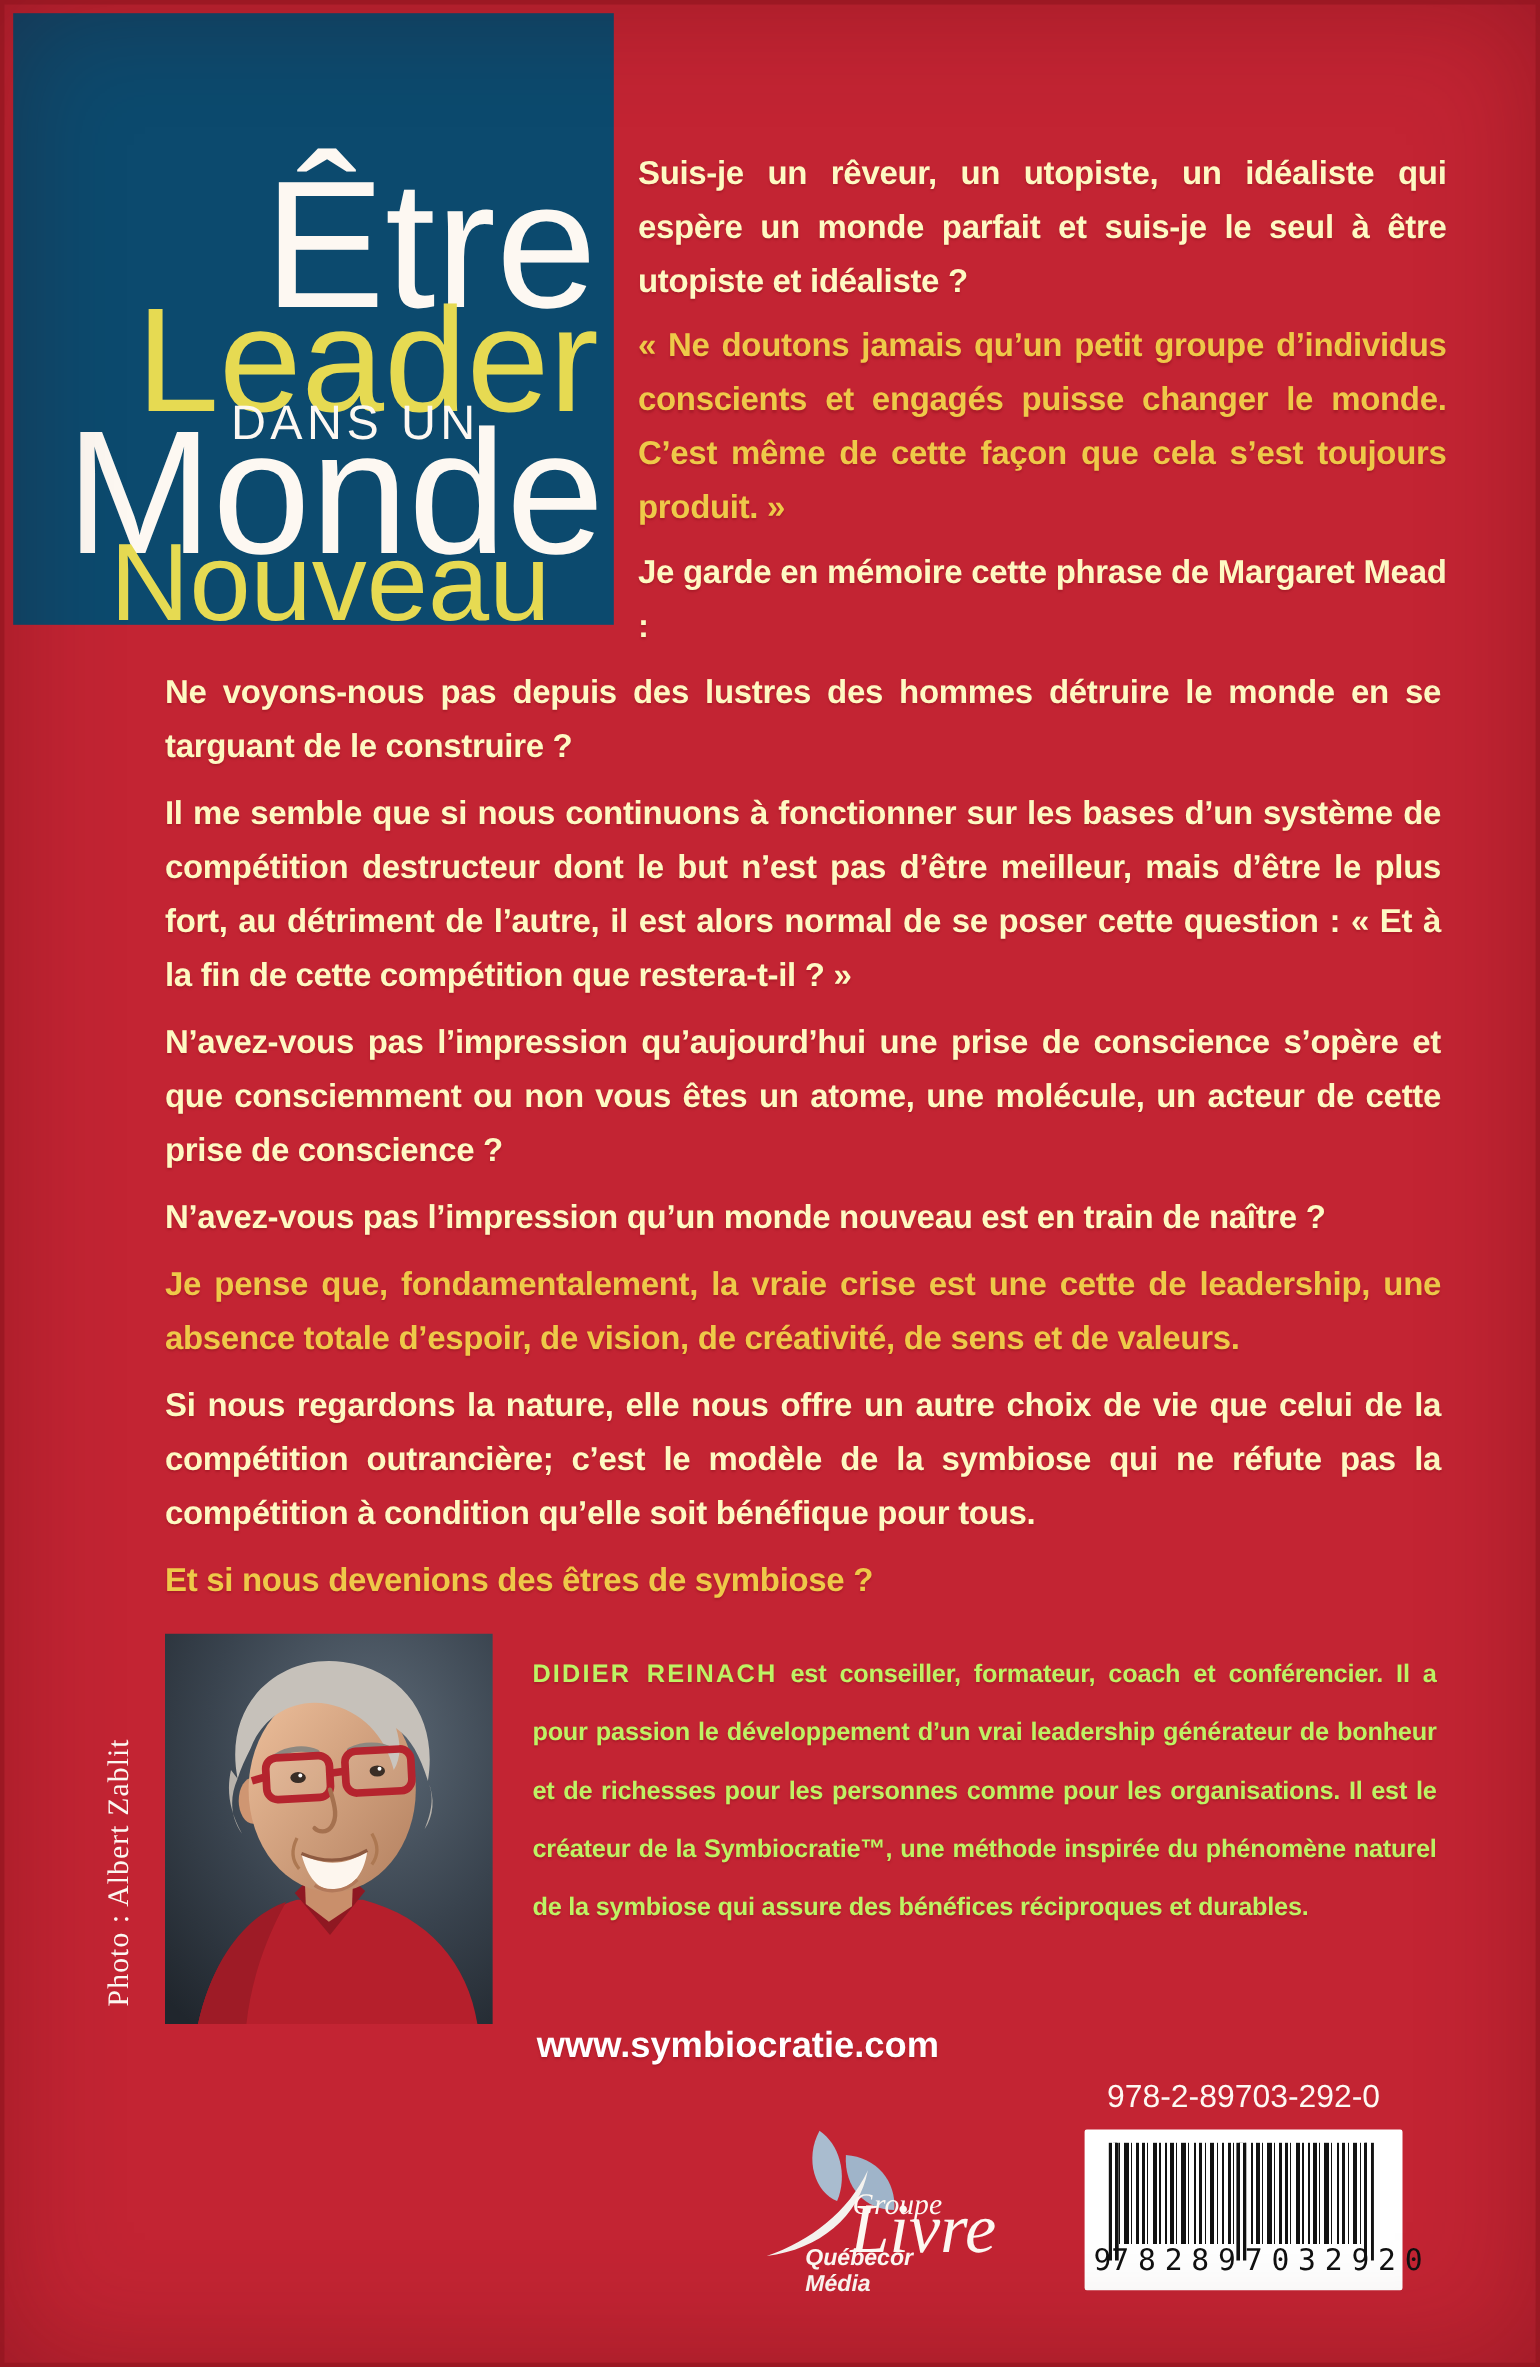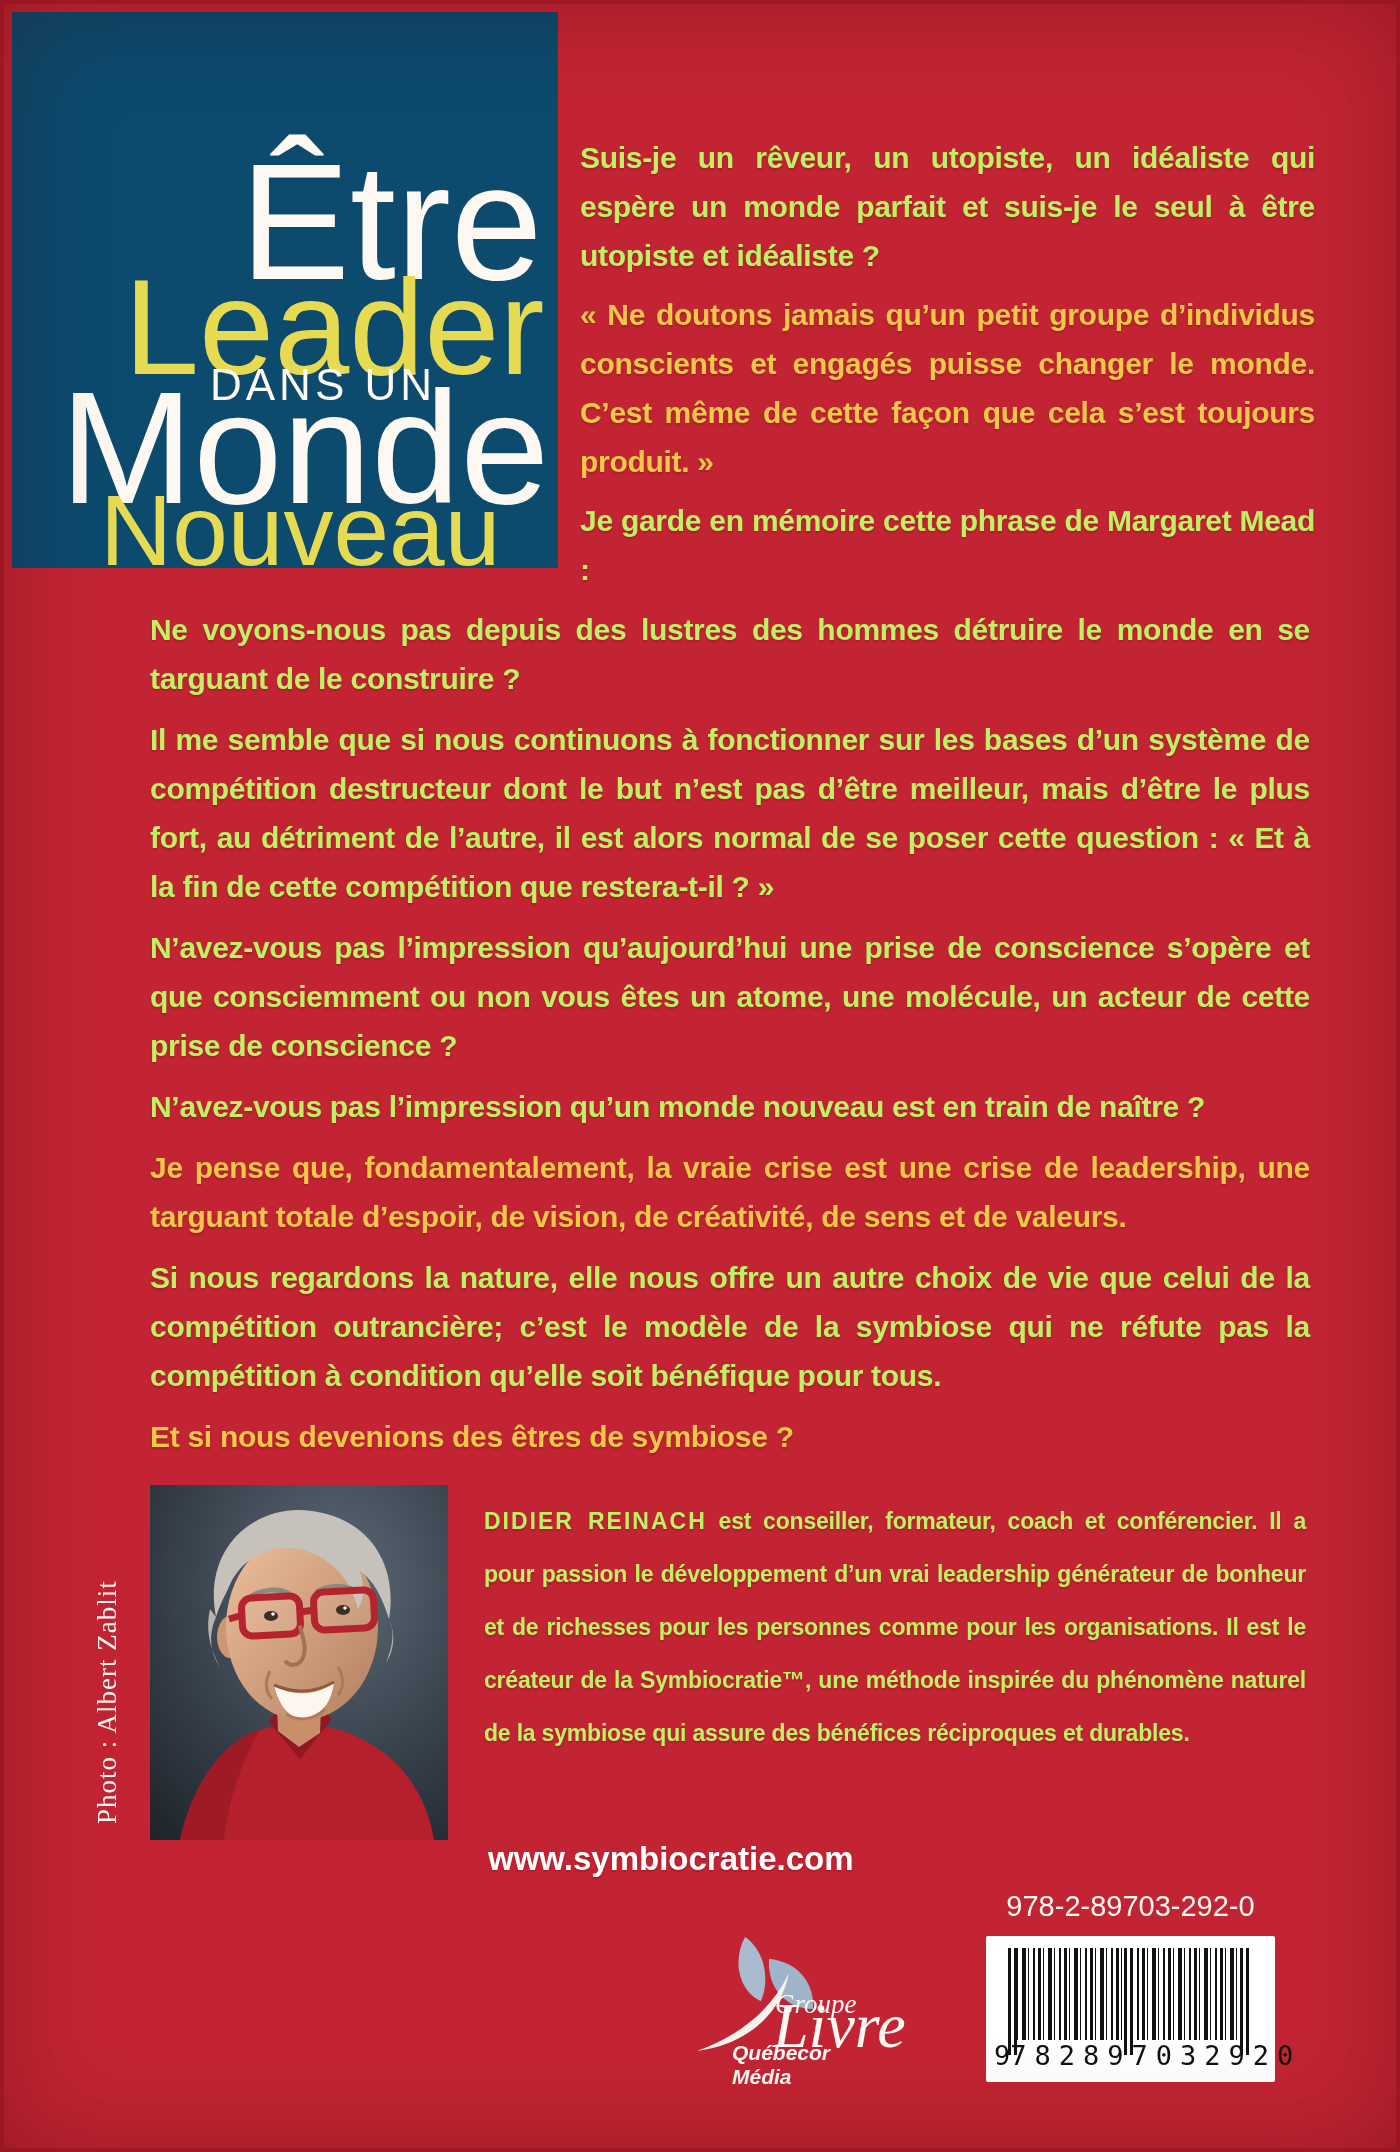--- a/index.html
+++ b/index.html
@@ -18,21 +18,21 @@
     background:#0c4a6e;
   }
   .tline{position:absolute; line-height:1; white-space:nowrap;}
   .t-etre   {left:228px; top:128px; font-size:165px; color:#fdf8f2;}
   .t-leader {left:112px; top:248px; font-size:135px; color:#e6da52;}
   .t-dansun {left:198px; top:351px; font-size:44px; letter-spacing:4px; color:#fdf8f2;}
   .t-monde  {left:48px;  top:356px; font-size:160px; color:#fdf8f2;}
   .t-nouveau{left:88px;  top:468px; font-size:100px; color:#e6da52;}
   
   .txt{
-    color:#bef264; font-weight:700; font-size:30px; line-height:49px;
+    color:#fef9c3; font-weight:700; font-size:30px; line-height:49px;
     text-align:justify; letter-spacing:-0.3px;
     text-shadow:0 2px 2px rgba(100,0,10,.25);
   }
   .yellow{color:#eec949;}
   .col-right{position:absolute; left:580px; top:133px; width:735px;}
   .col-right p{margin:0 0 10px 0;}
   .col-full{position:absolute; left:150px; top:605px; width:1160px;}
   .col-full p{margin:0 0 12px 0;}
   
   .photo-credit{
@@ -108,21 +108,21 @@
     <p class="txt">Suis-je un rêveur, un utopiste, un idéaliste qui espère un monde parfait et suis-je le seul à être utopiste et idéaliste ?</p>
     <p class="txt yellow">« Ne doutons jamais qu’un petit groupe d’individus conscients et engagés puisse changer le monde. C’est même de cette façon que cela s’est toujours produit. »</p>
     <p class="txt">Je garde en mémoire cette phrase de Margaret Mead :</p>
   </div>
 
   <div class="col-full">
     <p class="txt">Ne voyons-nous pas depuis des lustres des hommes détruire le monde en se targuant de le construire ?</p>
     <p class="txt">Il me semble que si nous continuons à fonctionner sur les bases d’un système de compétition destructeur dont le but n’est pas d’être meilleur, mais d’être le plus fort, au détriment de l’autre, il est alors normal de se poser cette question : « Et à la fin de cette compétition que restera-t-il ? »</p>
     <p class="txt">N’avez-vous pas l’impression qu’aujourd’hui une prise de conscience s’opère et que consciemment ou non vous êtes un atome, une molécule, un acteur de cette prise de conscience ?</p>
     <p class="txt">N’avez-vous pas l’impression qu’un monde nouveau est en train de naître ?</p>
-    <p class="txt yellow">Je pense que, fondamentalement, la vraie crise est une crise de leadership, une targuant totale d’espoir, de vision, de créativité, de sens et de valeurs.</p>
+    <p class="txt yellow">Je pense que, fondamentalement, la vraie crise est une cette de leadership, une absence totale d’espoir, de vision, de créativité, de sens et de valeurs.</p>
     <p class="txt">Si nous regardons la nature, elle nous offre un autre choix de vie que celui de la compétition outrancière; c’est le modèle de la symbiose qui ne réfute pas la compétition à condition qu’elle soit bénéfique pour tous.</p>
     <p class="txt yellow">Et si nous devenions des êtres de symbiose ?</p>
   </div>
 
   <div class="photo-credit">Photo : Albert Zablit</div>
 
   <svg class="author-photo" viewBox="0 0 298 355" aria-hidden="true">
     <defs>
       <radialGradient id="pbg" cx="62%" cy="28%" r="90%">
         <stop offset="0" stop-color="#5d6a77"></stop>

